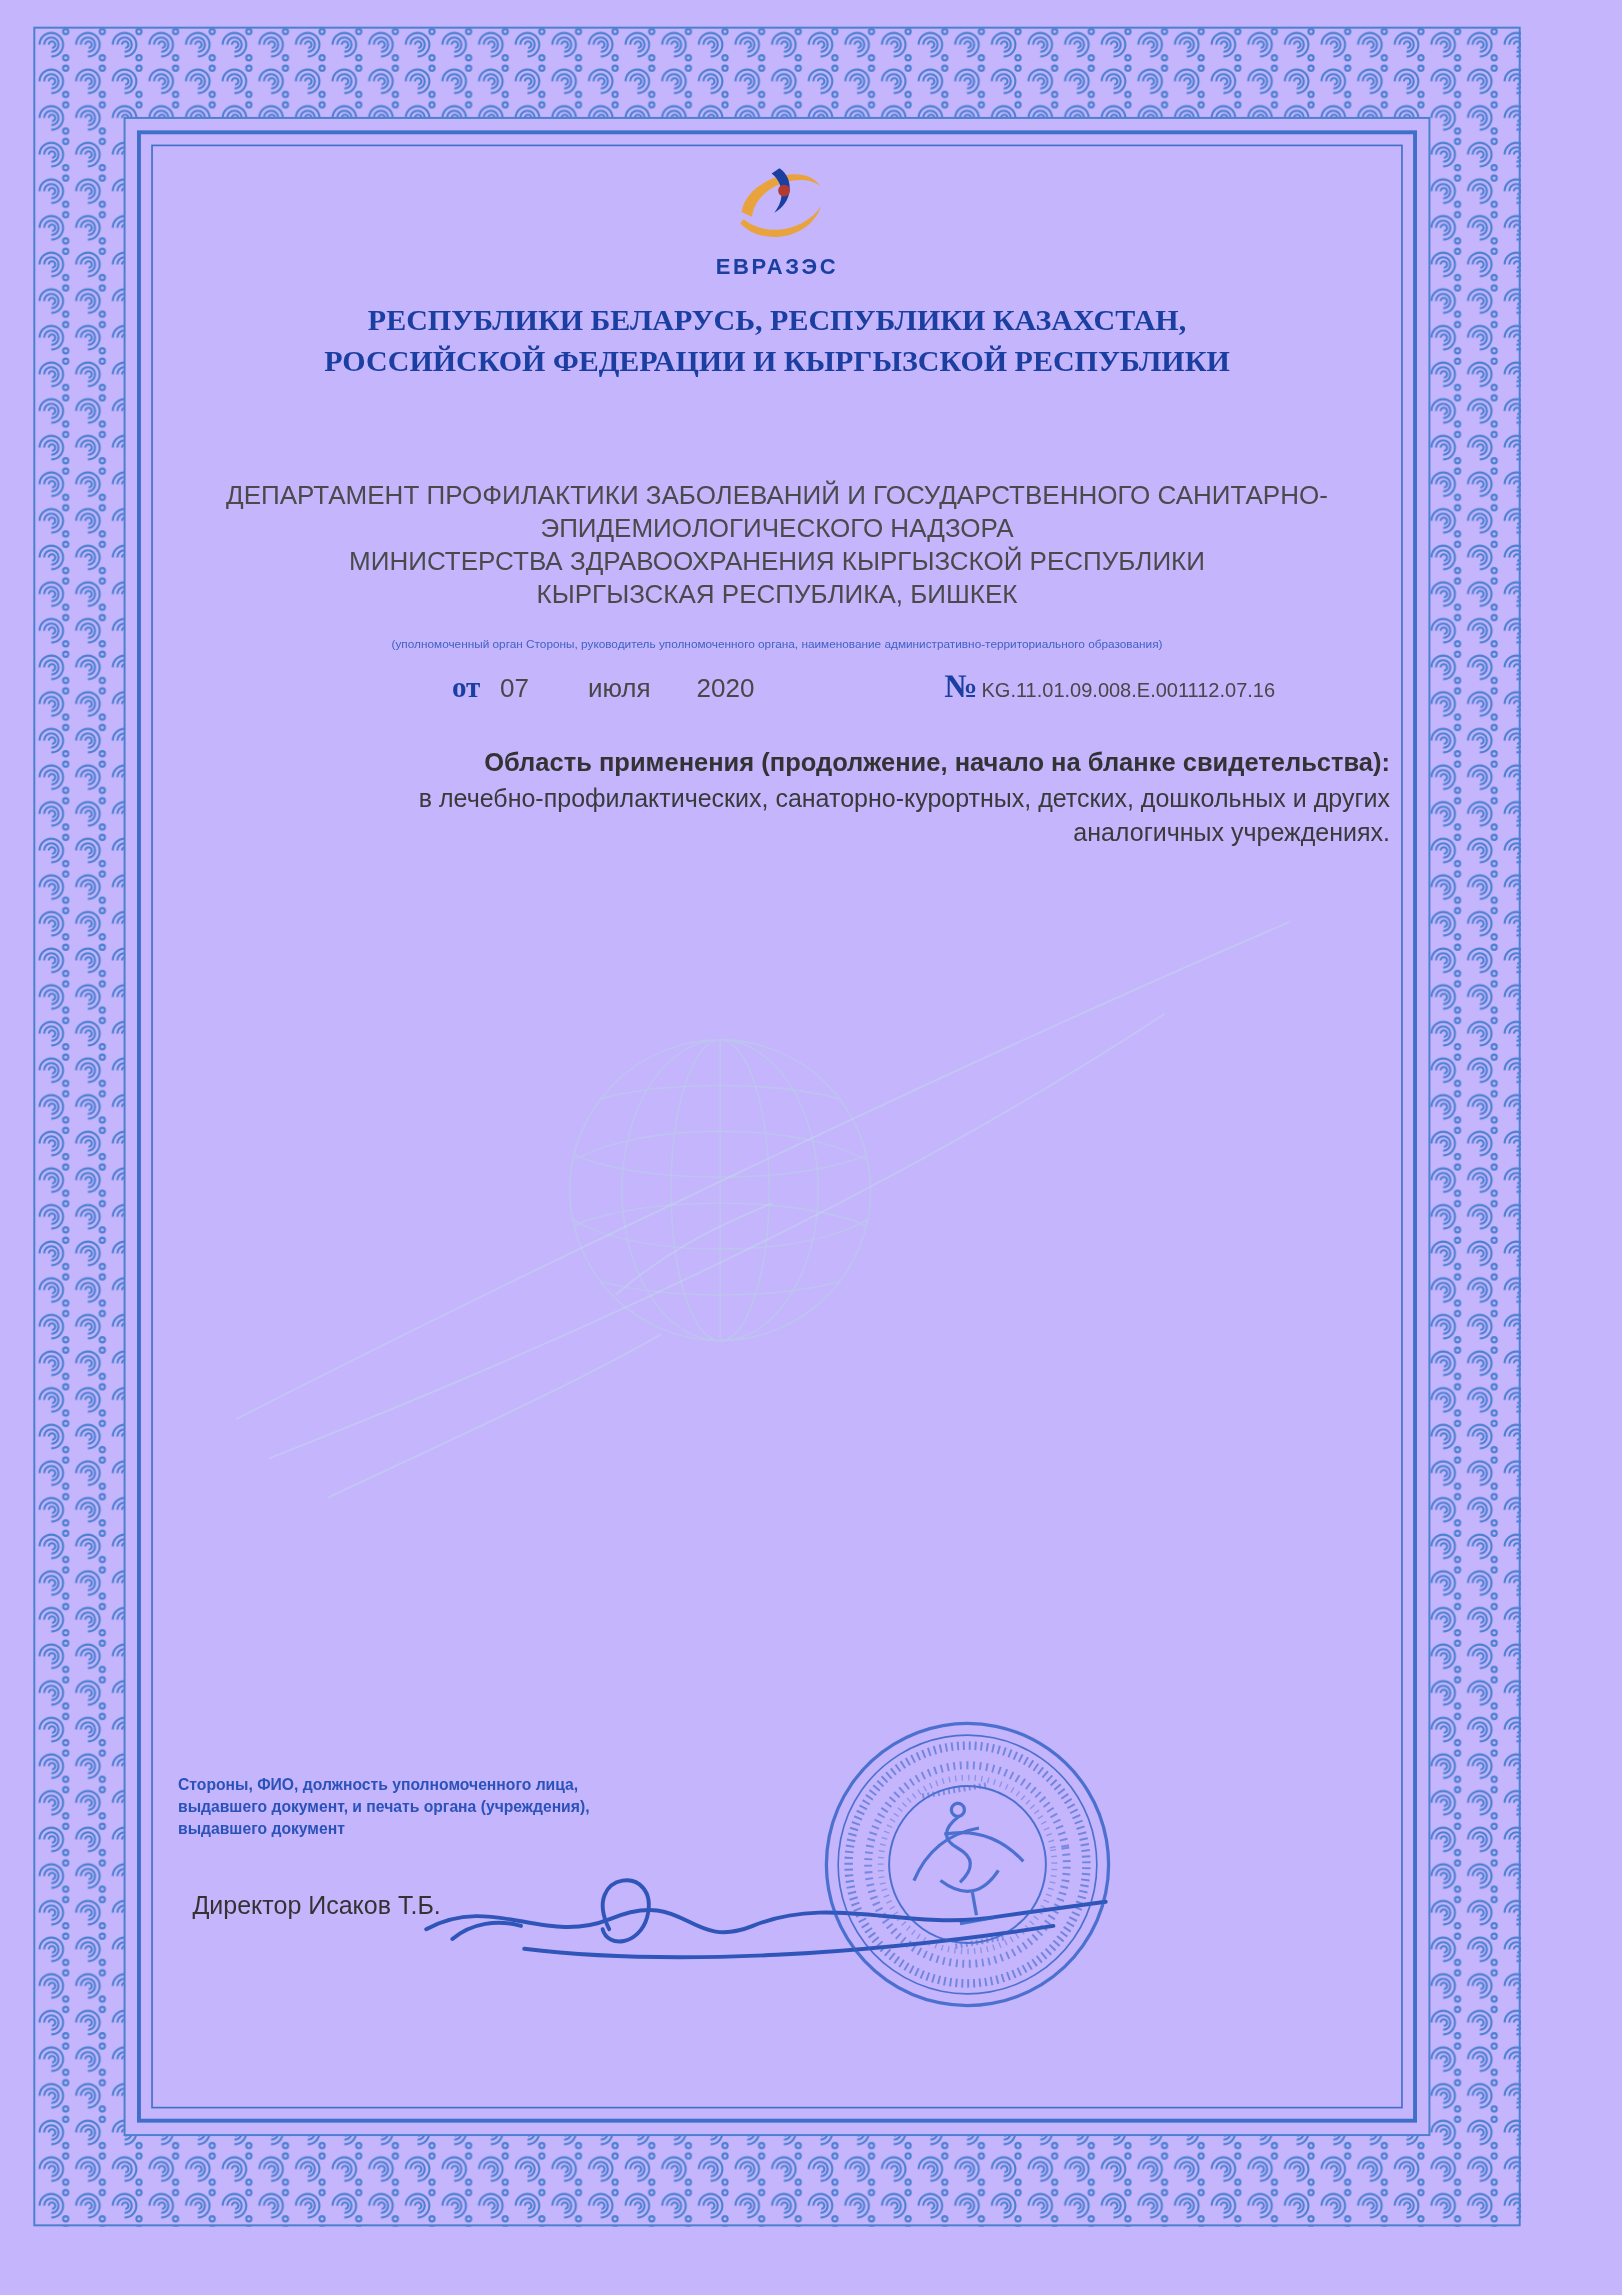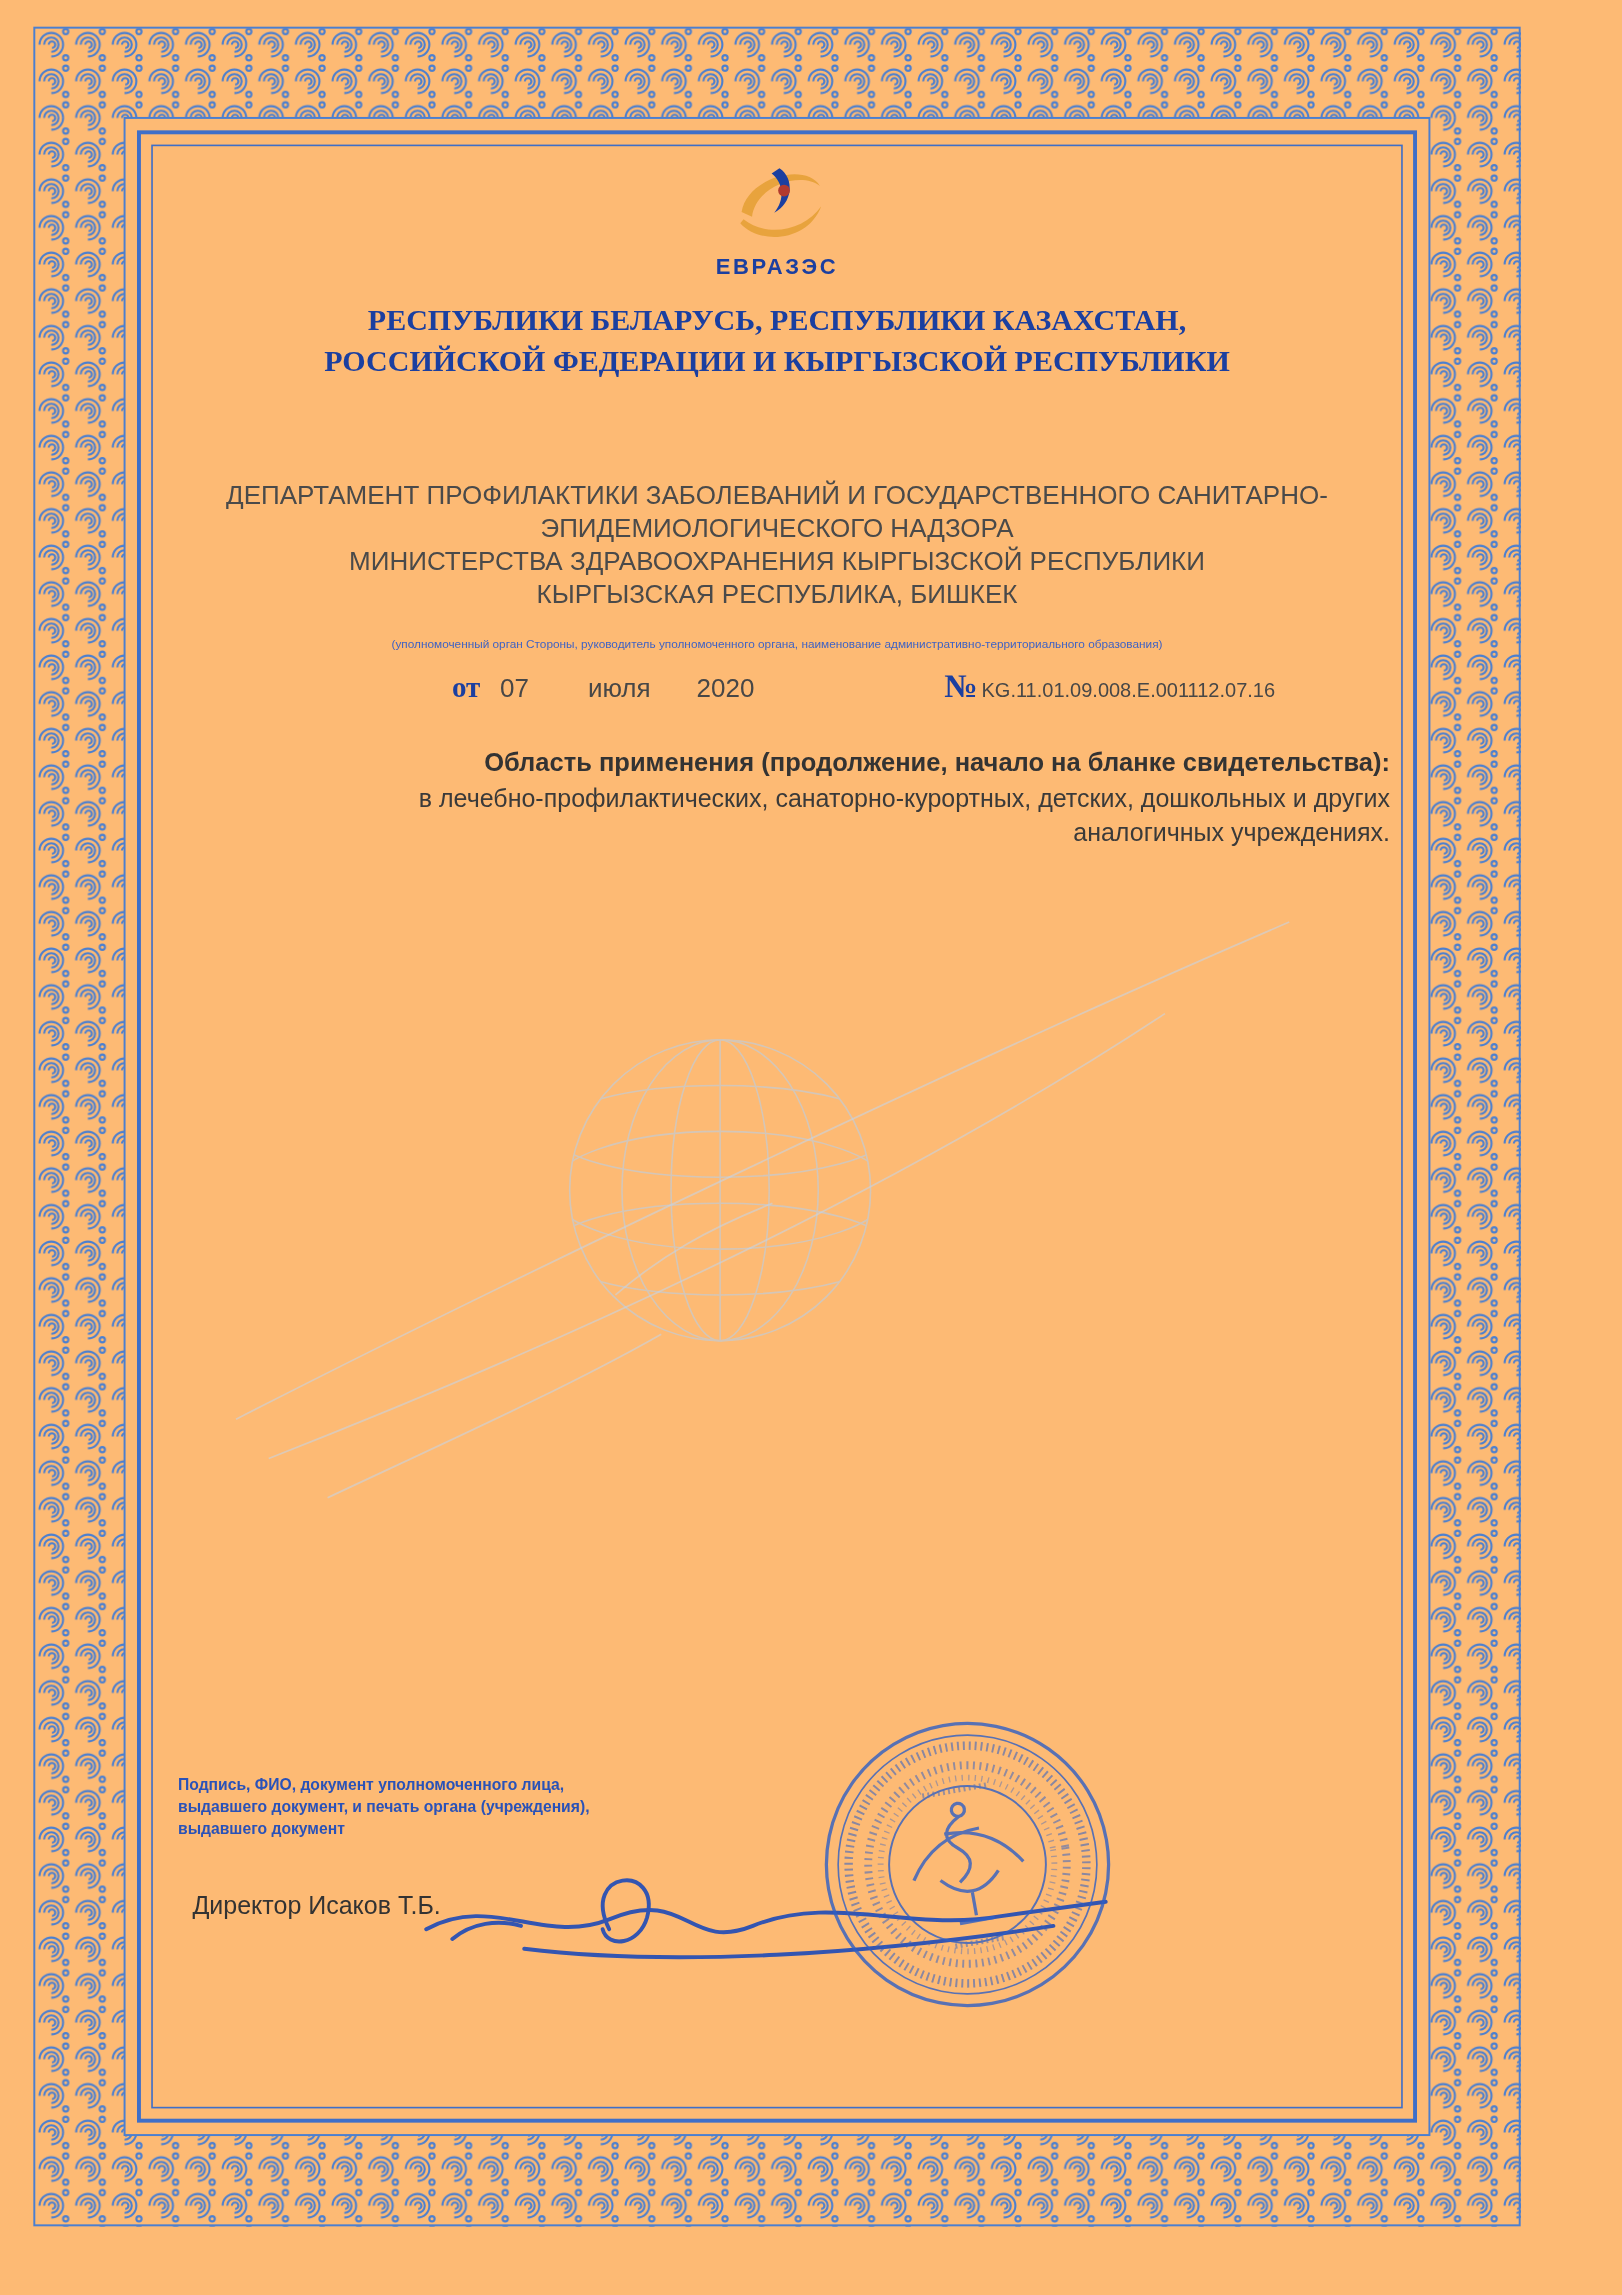--- a/index.html
+++ b/index.html
@@ -1,19 +1,19 @@
 <!DOCTYPE html>
 <html style="font-size:10.5px"><head>
 <meta charset="utf-8">
 <style>
   html,body{margin:0;padding:0;background:#ffffff;}
   .page{
     position:relative;
     width:1622px;height:2295px;
-    background:#fdba74;
+    background:#c4b5fd;
     font-family:"Liberation Sans",sans-serif;
     overflow:hidden;
     text-decoration:underline;
   }
   .ornament-svg{position:absolute;left:33px;top:26px;}
   .content{
     position:absolute;
     left:164px; right:232px; top:150px;
     text-align:center;
     color:#3d3d3d;
@@ -168,21 +168,21 @@
       <div class="scope-body">
         <div>в лечебно-профилактических, санаторно-курортных, детских, дошкольных и других</div>
         <div>аналогичных учреждениях.</div>
       </div>
     </div>
 
   </div>
 
   <div class="footer-block">
     <div class="footer-note">
-      <div>Подпись, ФИО, документ уполномоченного лица,</div>
+      <div>Стороны, ФИО, должность уполномоченного лица,</div>
       <div>выдавшего документ, и печать органа (учреждения),</div>
       <div>выдавшего документ</div>
     </div>
     <div class="signatory">Директор Исаков Т.Б.</div>
   </div>
 
   <svg class="signature-svg" width="733" height="196" viewBox="0 0 1120 300">
     <g fill="none" stroke="#2950b5" stroke-width="6" stroke-linecap="round" opacity="0.95">
       <path d="M30,210 C130,155 210,235 310,195 C430,145 430,245 530,205 C650,155 770,215 910,190 L1070,168"></path>
       <path d="M310,210 C265,120 390,108 368,192 C356,234 308,240 300,210"></path>

